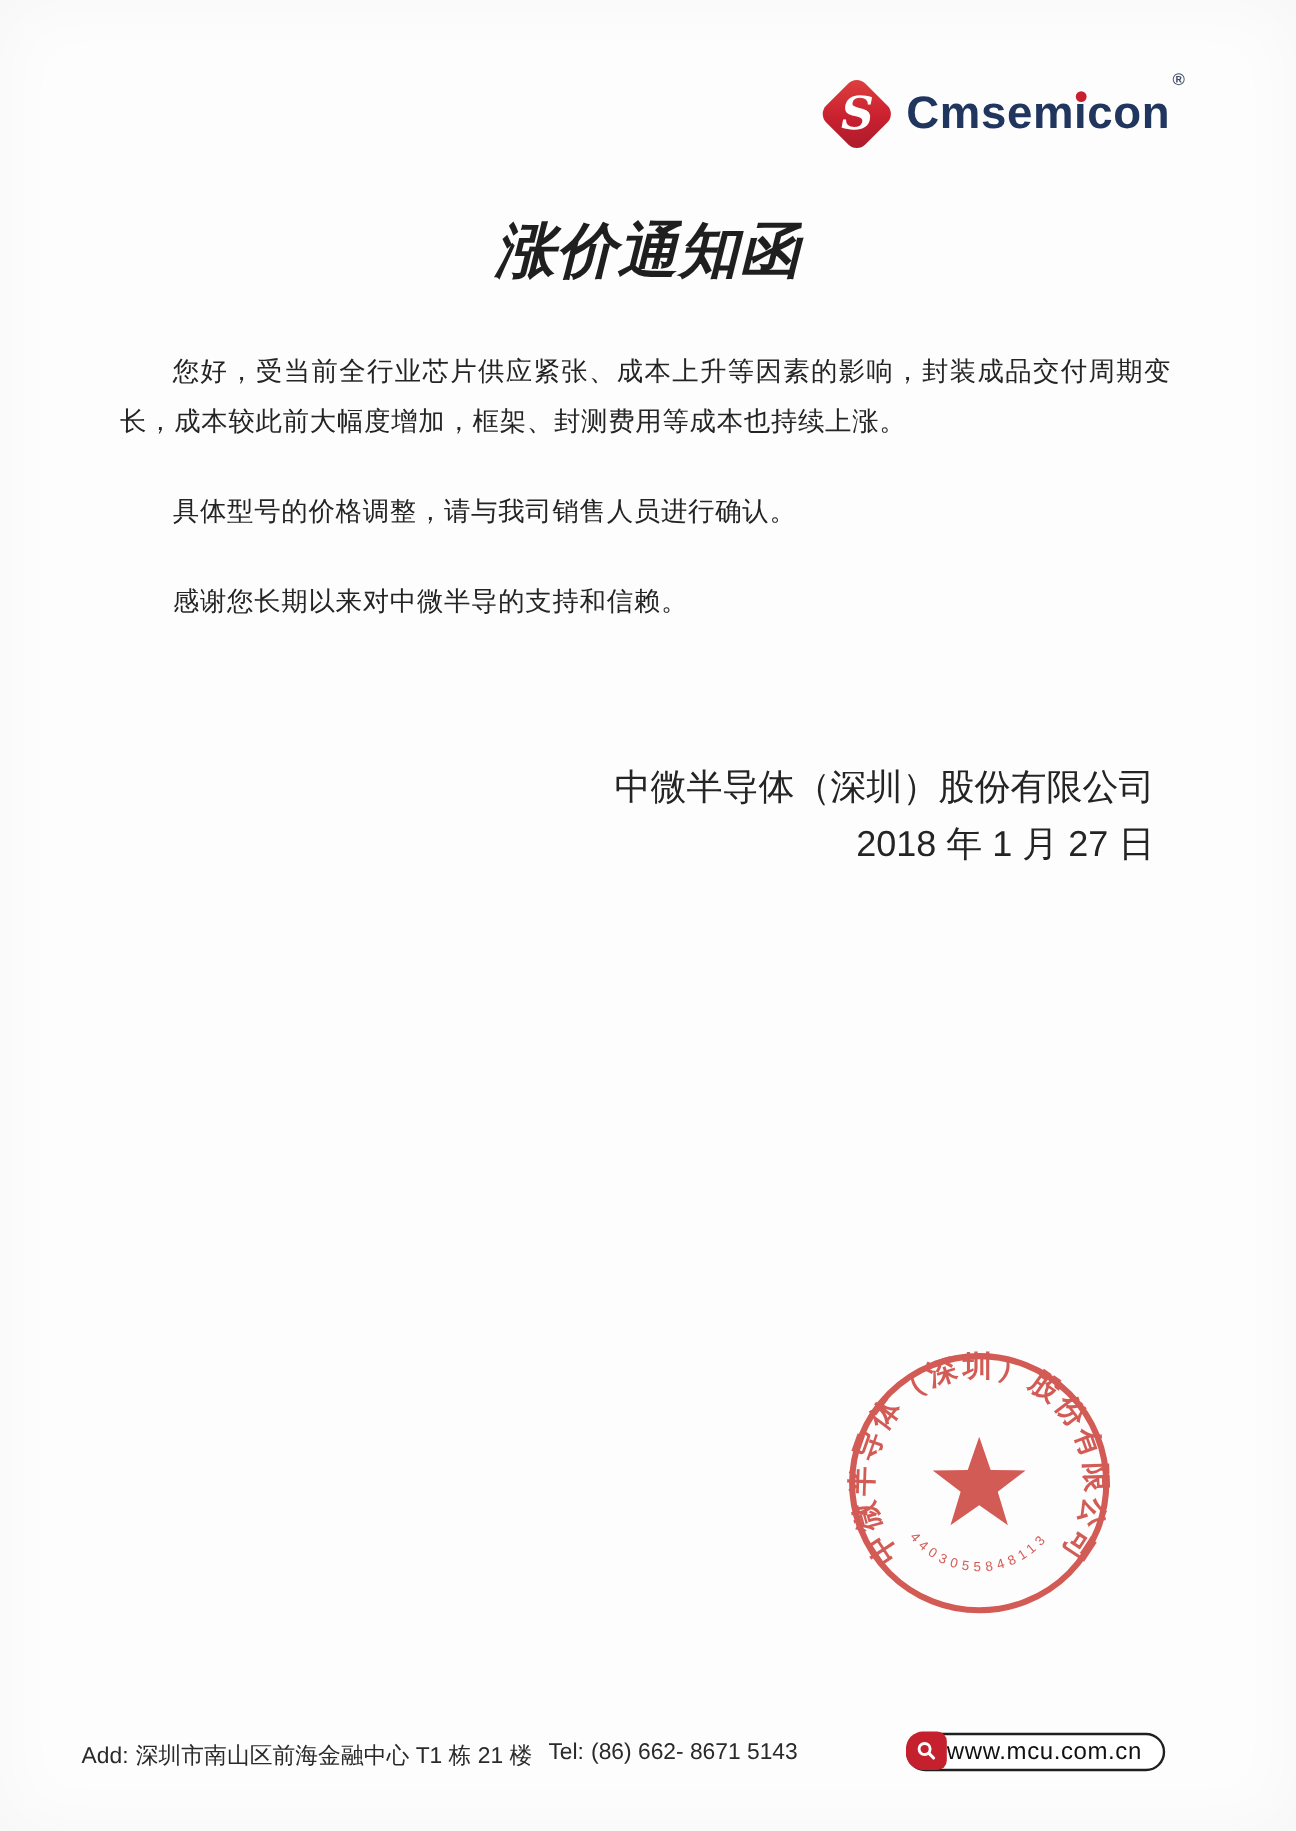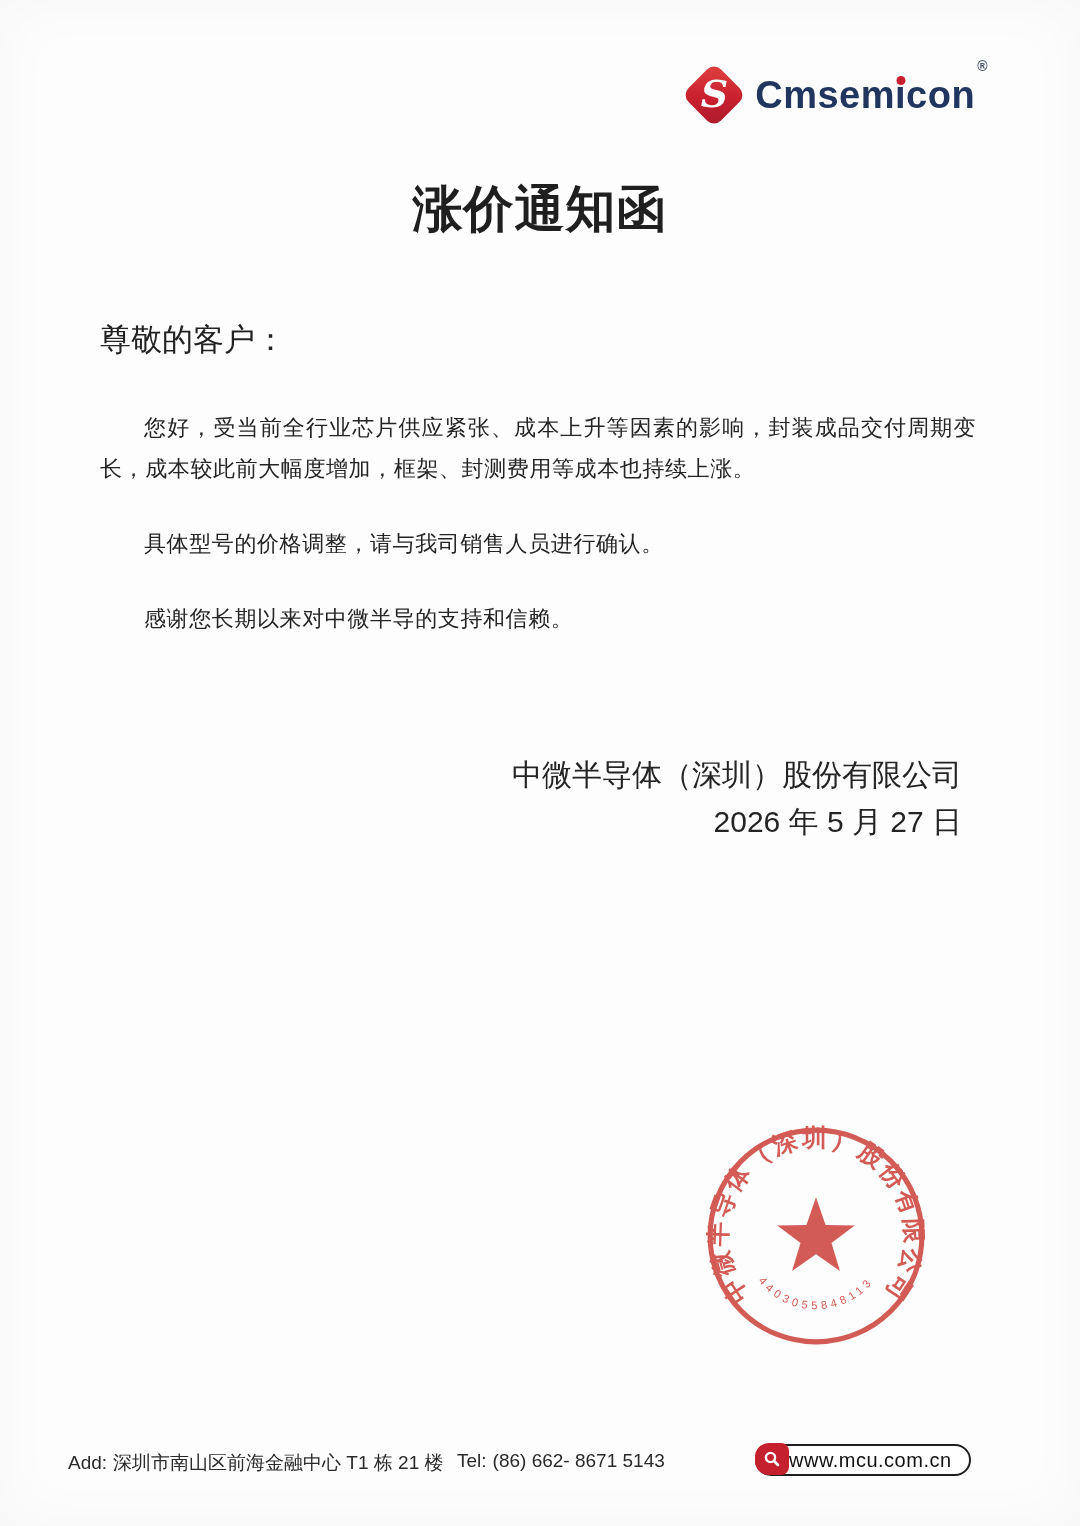--- a/index.html
+++ b/index.html
@@ -72,20 +72,21 @@
   }
 
   
   .doc-title {
     margin-top: 58px;
     text-align: center;
     font-size: 50px;
     font-weight: 600;
     color: #1f1f1f;
     letter-spacing: 1px;
+    font-style: italic;
   }
 
   
   .salutation {
     margin: 76px 104px 0 100px;
     font-size: 31px;
     color: #222222;
   }
   .letter-body {
     margin: 46px 104px 0 100px;
@@ -180,31 +181,30 @@
     <div class="logo-text">
       <span>Cmsem</span>
         <span class="logo-i">i</span>
         <span>con</span>
         <span class="logo-reg">®</span>
     </div>
   </div>
 
   <h1 class="doc-title">涨价通知函</h1>
 
-  <div class="salutation">尊敬的客户：</div>
 
   <div class="letter-body">
     <p>您好，受当前全行业芯片供应紧张、成本上升等因素的影响，封装成品交付周期变长，成本较此前大幅度增加，框架、封测费用等成本也持续上涨。</p>
     <p class="single">具体型号的价格调整，请与我司销售人员进行确认。</p>
     <p class="single">感谢您长期以来对中微半导的支持和信赖。</p>
   </div>
 
   <div class="signature">
     <div>中微半导体（深圳）股份有限公司</div>
-    <div>2026 年 5 月 27 日</div>
+    <div>2018 年 1 月 27 日</div>
   </div>
 
   <div class="stamp">
     <svg viewBox="0 0 220 220" xmlns="http://www.w3.org/2000/svg">
       <defs>
         <path id="arcTop" d="M 47.8 172.2 A 88 88 0 1 1 172.2 172.2" fill="none"></path>
         <path id="arcBottom" d="M 51 151.3 A 72 72 0 0 0 169 151.3" fill="none"></path>
       </defs>
       <circle cx="110" cy="110" r="104" fill="none" stroke="#d0453f" stroke-width="5"></circle>
       <polygon fill="#d0453f" points="110,72 119.4,99.1 148,99.6 125.2,116.9 133.5,144.4 110,128 86.5,144.4 94.8,116.9 72,99.6 100.6,99.1"></polygon>

